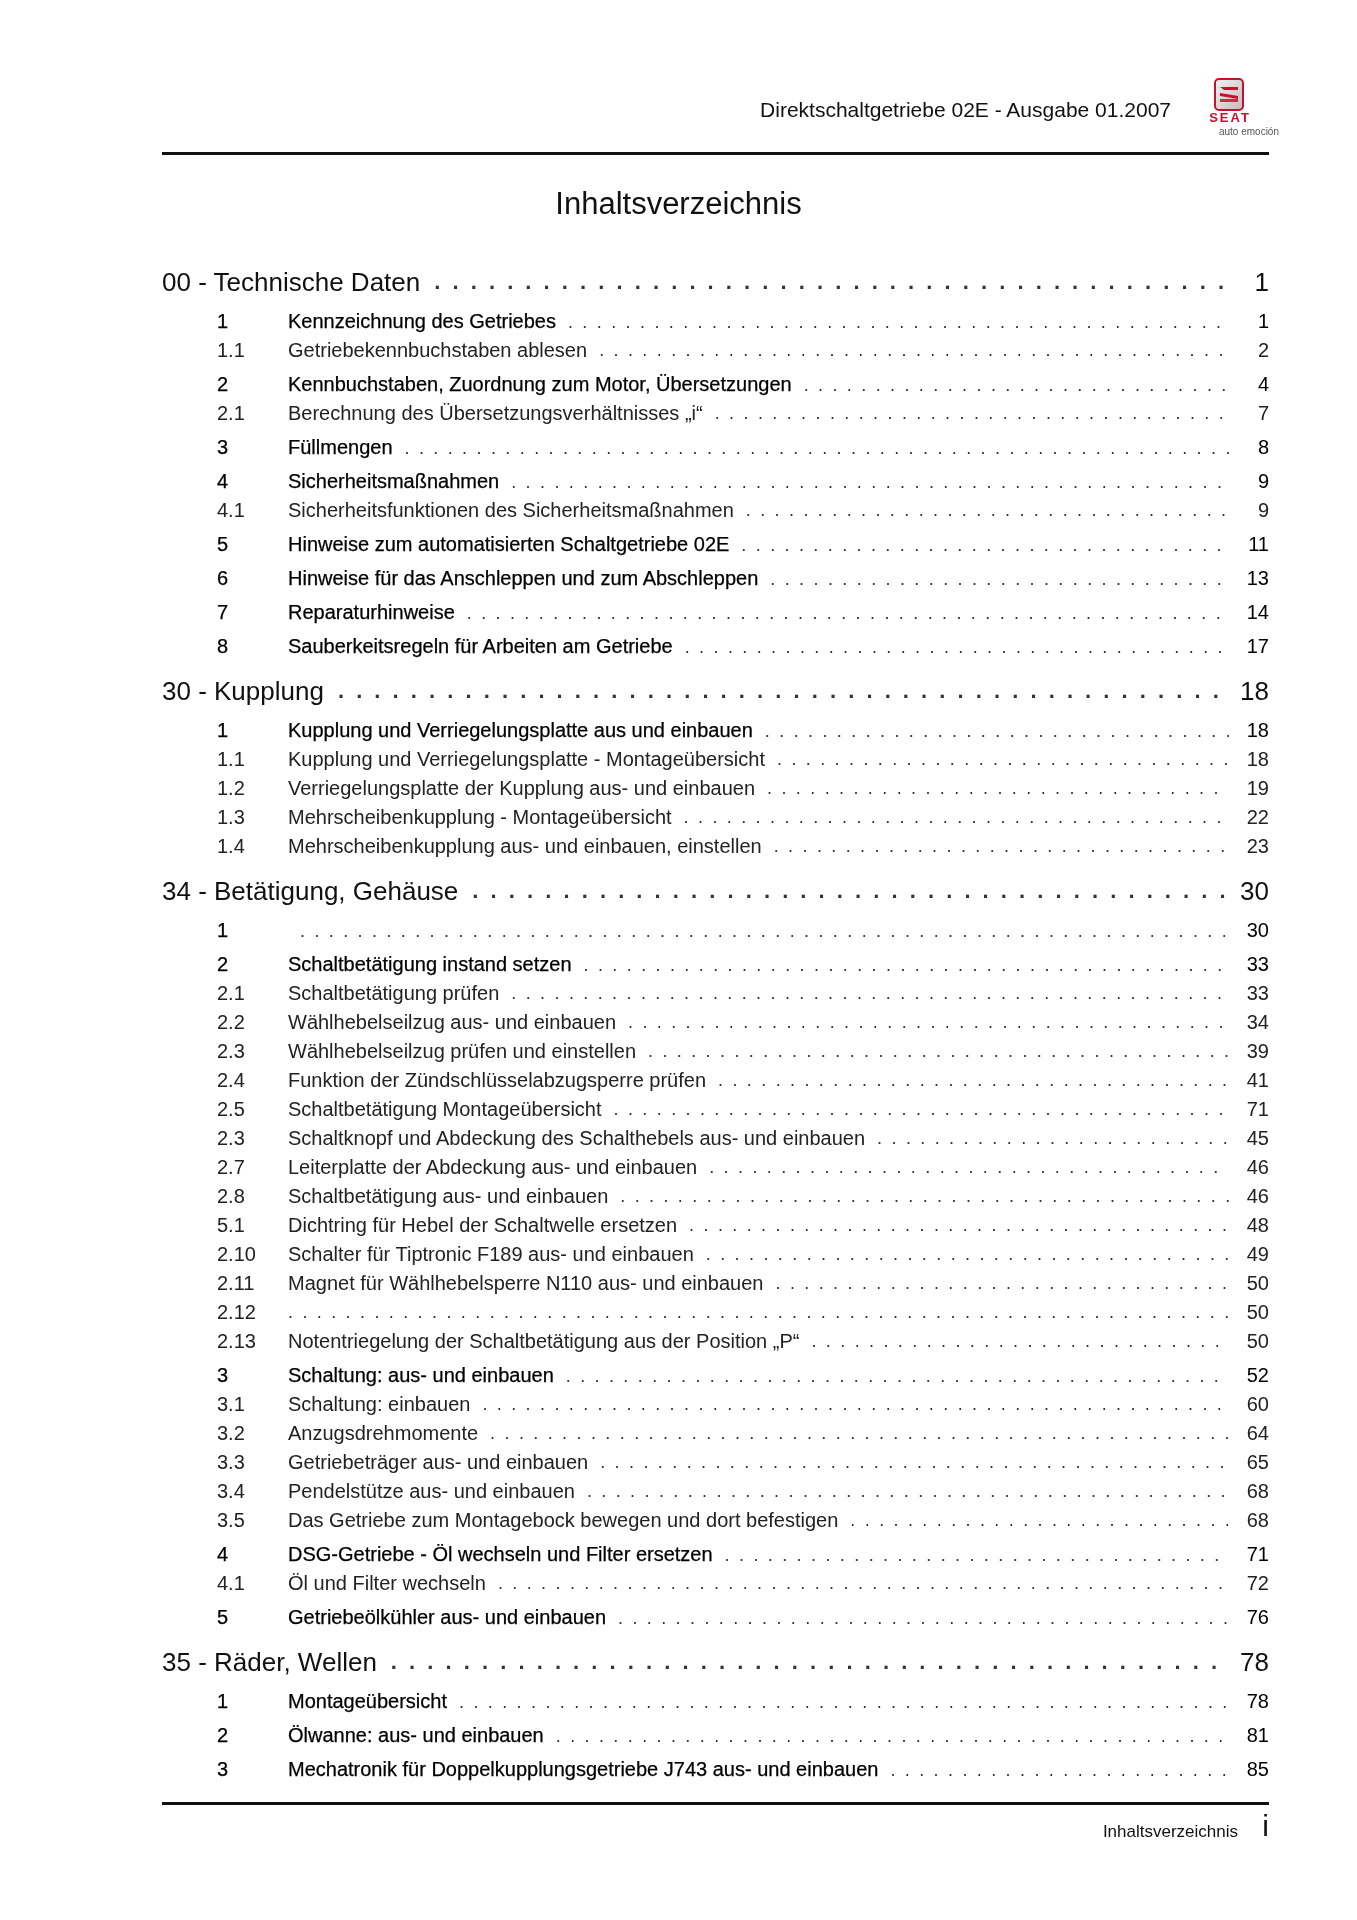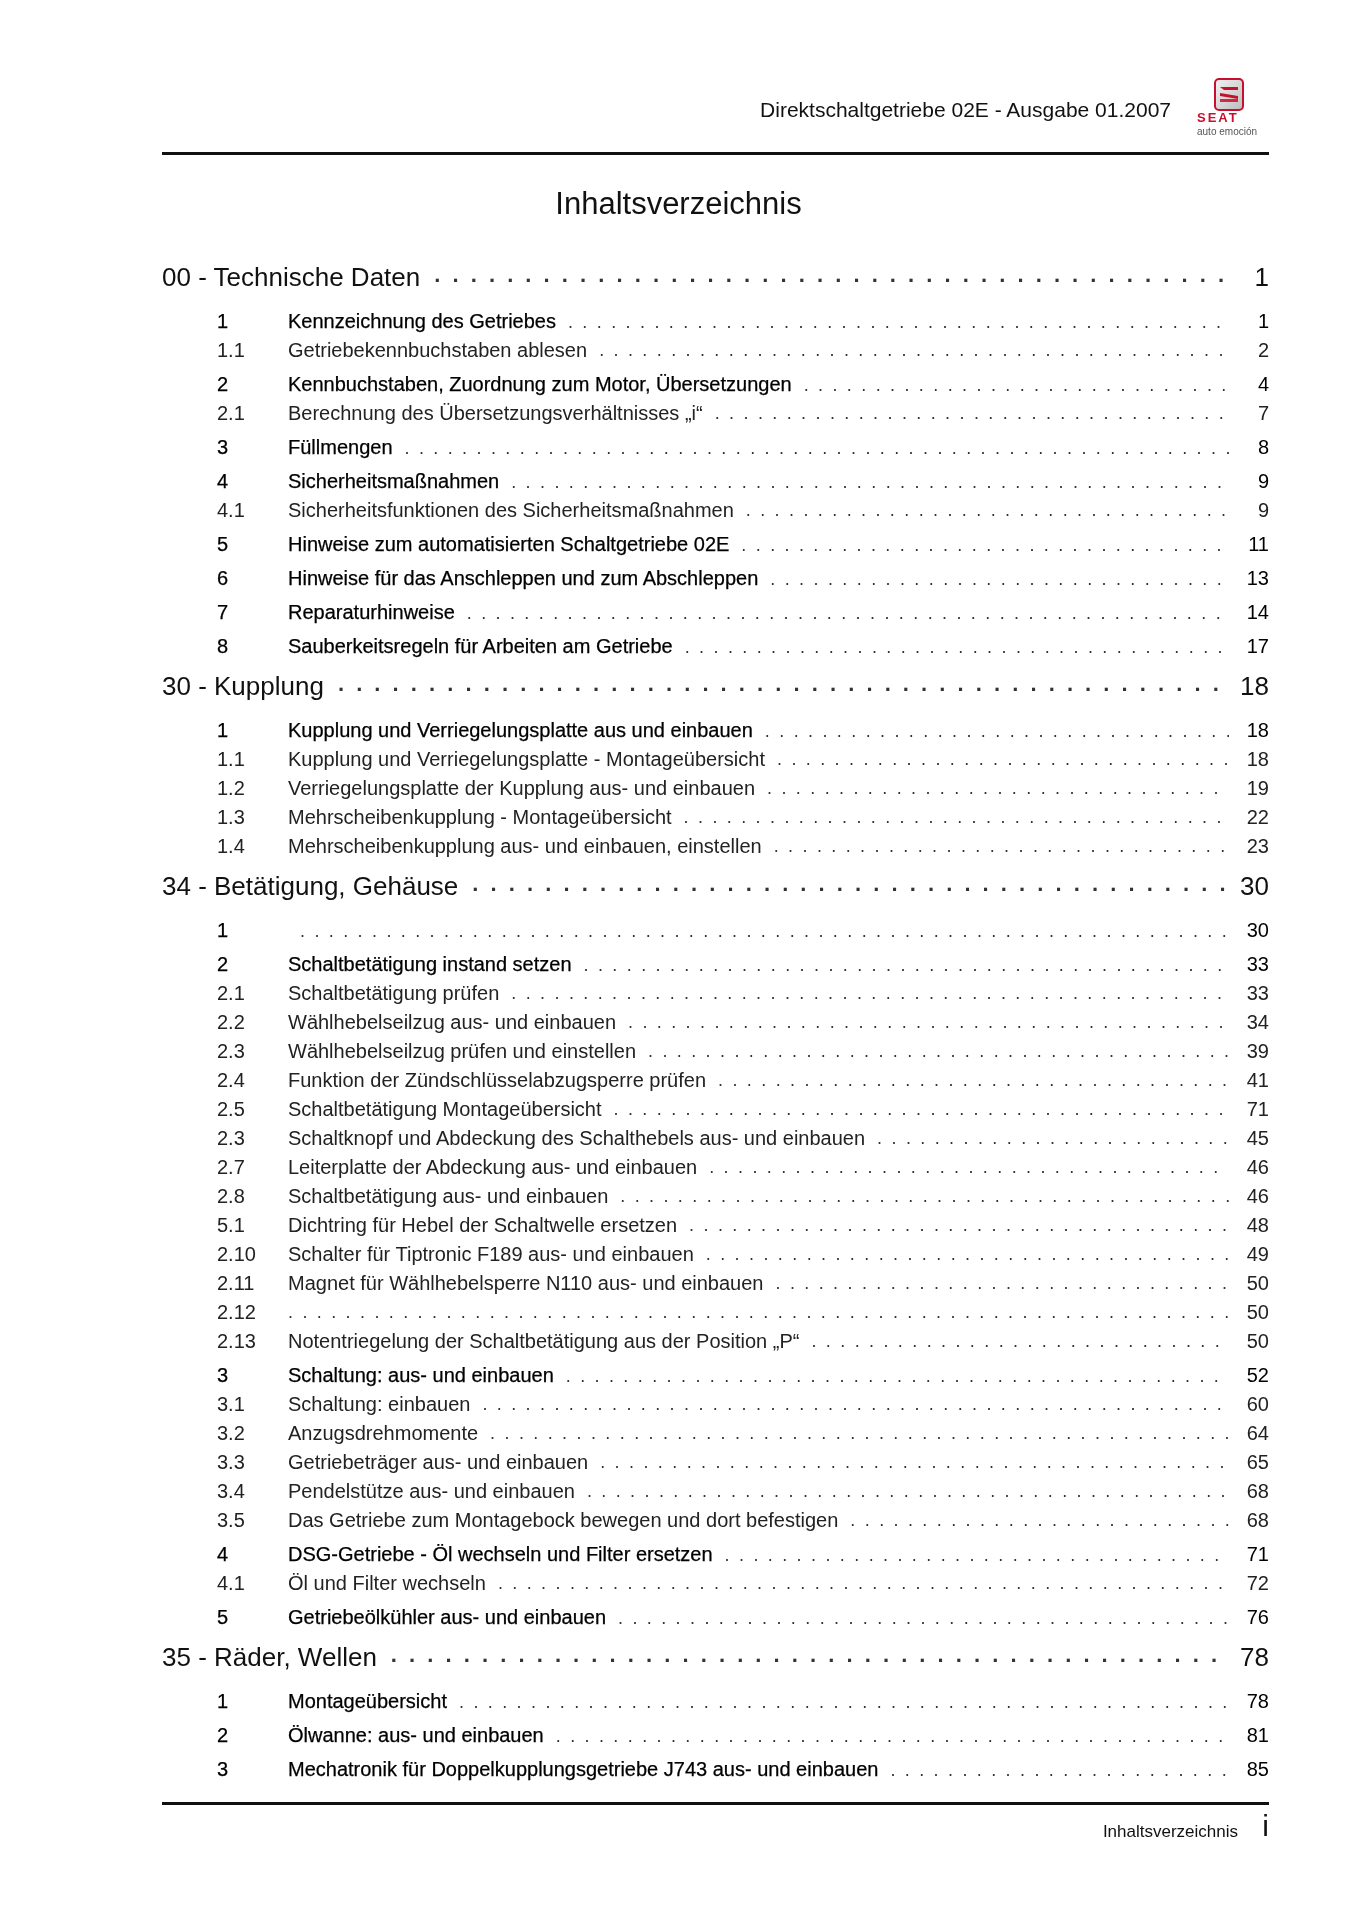--- a/index.html
+++ b/index.html
@@ -11,38 +11,38 @@
     position: absolute; right: 186px; top: 96px; text-align: right;
     font-size: 21px; line-height: 28px; color: #111;
   }
   .logo {
     position: absolute; left: 1197px; top: 76px; width: 66px; height: 70px;
   }
   .logo .emblem {
     position: absolute; left: 17px; top: 2px; width: 30px; height: 33px;
   }
   .logo .brand {
-    position: absolute; left: 0; top: 35px; width: 66px; text-align: left;
+    position: absolute; left: 0; top: 35px; width: 66px; text-align: center;
     font-size: 13px; font-weight: bold; letter-spacing: 2px; color: #c8102e;
     line-height: 14px;
   }
   .logo .claim {
-    position: absolute; left: 0; top: 50px; width: 66px; text-align: left;
+    position: absolute; left: 16px; top: 50px; width: 66px; text-align: right;
     font-size: 10px; color: #555; line-height: 12px; white-space: nowrap;
   }
   .rule-top {
     position: absolute; left: 162px; top: 152px; width: 1107px; height: 3px; background: #111;
   }
   .page-title {
     position: absolute; left: 0; width: 1357px; top: 184px; text-align: center;
     font-size: 31px; line-height: 40px; color: #111;
   }
   .toc { position: absolute; left: 162px; top: 262px; width: 1107px; }
   .chapter {
-    display: flex; align-items: flex-start; height: 40px; font-size: 26px; margin-top: 0;
+    display: flex; align-items: center; height: 40px; font-size: 26px; margin-top: 0;
   }
   .chapter.gap { margin-top: 10px; }
   .chapter .ctitle { white-space: nowrap; padding-right: 14px; }
   .leader {
     flex: 1; overflow: hidden; white-space: nowrap; color: #333;
     letter-spacing: 0;
   }
   .leader::after {
     content: ". . . . . . . . . . . . . . . . . . . . . . . . . . . . . . . . . . . . . . . . . . . . . . . . . . . . . . . . . . . . . . . . . . . . . . . . . . . . . . . . . . . . . . . . . . . . . . . . . . . . . . . . . . . . . . . . . . . . . . . . . . . . . . . . . . . . . . . . . . . . . . . . . . . . . . . . . . . . . . . . . . . . . . . . .";
   }

